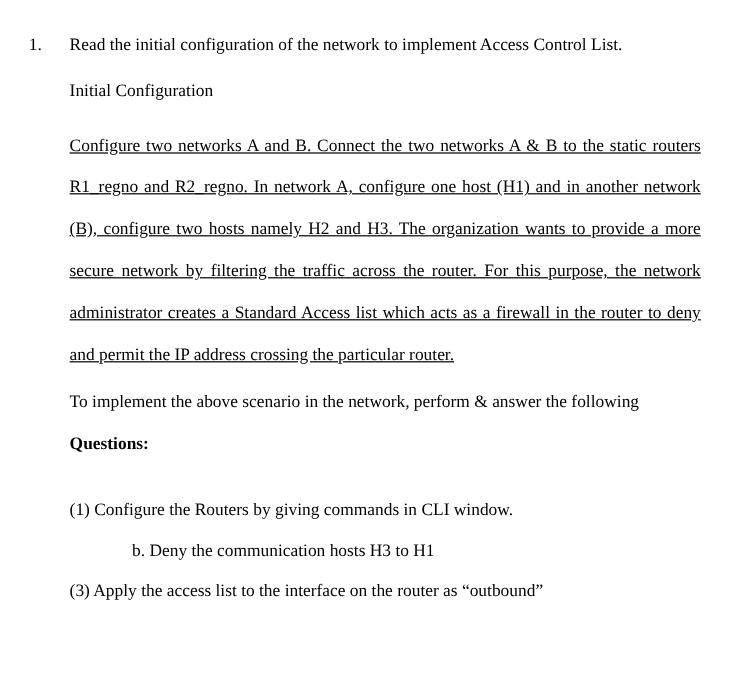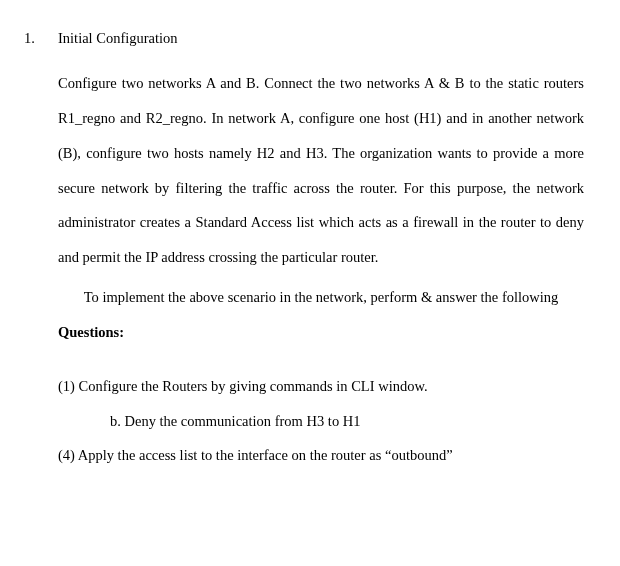--- a/index.html
+++ b/index.html
@@ -32,23 +32,24 @@
       margin-bottom: 18px;
     }
     .heading {
       font-weight: normal;
       margin-bottom: 18px;
     }
     .body-para {
       text-align: justify;
       line-height: 2.4;
       margin-bottom: 8px;
+      text-decoration: underline;
     }
     .body-para2 {
-      text-align: center;
+      text-align: left;
       line-height: 2.0;
       margin-bottom: 10px;
     }
     .questions-heading {
       font-weight: bold;
       margin-top: 6px;
       margin-bottom: 34px;
     }
     .q-item {
       margin-bottom: 14px;
@@ -60,23 +61,24 @@
     .sub-item {
       margin-bottom: 14px;
     }
   </style>
 </head>
 <body>
 
 <div class="doc-container">
   <span class="list-number">1.</span>
   <div class="content">
+    <div class="intro-line">Read the initial configuration of the network to implement Access Control List.</div>
     <div class="heading">Initial Configuration</div>
     <div class="body-para">Configure two networks A and B. Connect the two networks A &amp; B to the static routers R1_regno and R2_regno. In network A, configure one host (H1) and in another network (B), configure two hosts namely H2 and H3. The organization wants to provide a more secure network by filtering the traffic across the router. For this purpose, the network administrator creates a Standard Access list which acts as a firewall in the router to deny and permit the IP address crossing the particular router.</div>
     <div class="body-para2">To implement the above scenario in the network, perform &amp; answer the following</div>
     <div class="questions-heading">Questions:</div>
     <div class="q-item">(1) Configure the Routers by giving commands in CLI window.</div>
     <div class="sub-items">
-      <div class="sub-item">b. Deny the communication from H3 to H1</div>
+      <div class="sub-item">b. Deny the communication hosts H3 to H1</div>
     </div>
-    <div class="q-item">(4) Apply the access list to the interface on the router as “outbound”</div>
+    <div class="q-item">(3) Apply the access list to the interface on the router as “outbound”</div>
   </div>
 </div>
 
 </body></html>

